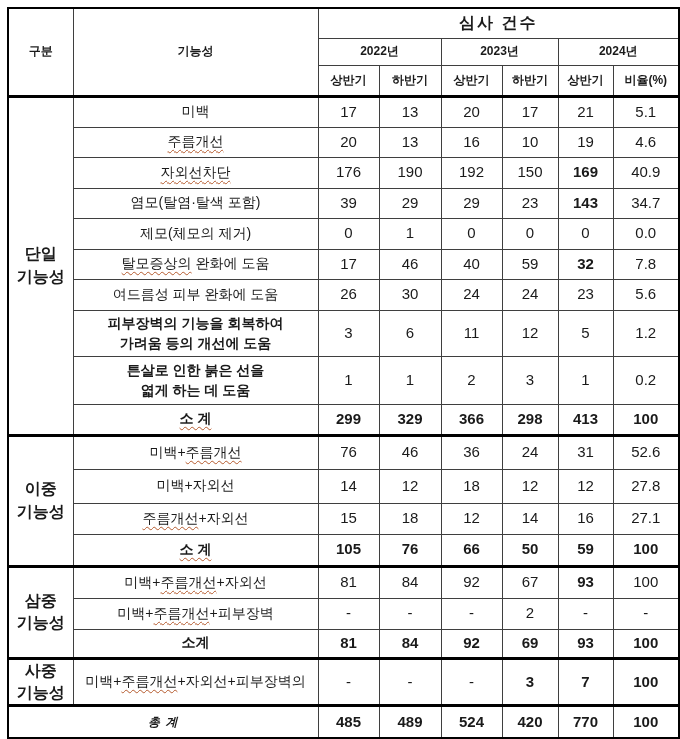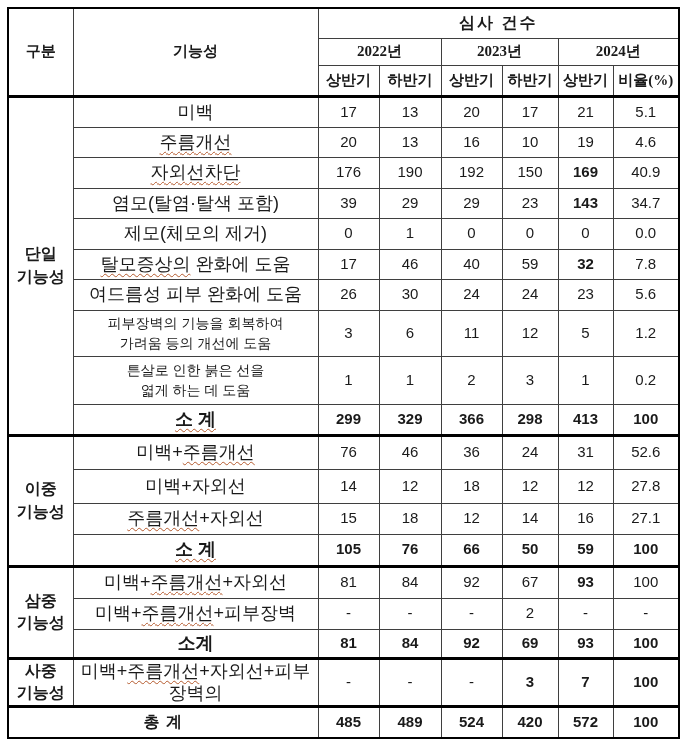--- a/index.html
+++ b/index.html
@@ -25,26 +25,26 @@
   col.c-cat{width:65px;}
   col.c-fn{width:245px;}
   col.c-d1{width:61px;}
   col.c-d2{width:62px;}
   col.c-d3{width:61px;}
   col.c-d4{width:56px;}
   col.c-d5{width:55px;}
   col.c-d6{width:66px;}
 
   .b{font-weight:bold;margin-top:20px;}
-  td.hdr{font-weight:bold;font-size:15px;font-family:Liberation Serif, serif;}
+  td.hdr{font-weight:bold;font-size:12px;}
   td.hdr-main{font-weight:bold;font-size:16px;letter-spacing:2px;text-align:center;}
   td.cat{font-weight:bold;font-size:16px;line-height:1.4;margin-left:36px;}
-  td.fn{font-size:18px;}
-  td.fn2{font-size:14px;line-height:1.45;}
-  td.total-label{font-weight:bold;font-size:16px;letter-spacing:1px;}
+  td.fn{font-size:14px;}
+  td.fn2{font-size:14px;line-height:1.45;font-weight:bold;}
+  td.total-label{font-weight:bold;font-size:12px;letter-spacing:1px;font-style:italic;}
   tr.thick td{border-top:3px solid #000;}
 
   
   .sq{
     text-decoration-line:underline;
     text-decoration-style:wavy;
     text-decoration-color:#b55a2e;
     text-decoration-thickness:1px;
     text-underline-offset:3px;
     text-align:center;
@@ -272,17 +272,17 @@
       <td class="b">7</td>
       <td class="b">100</td>
     </tr>
 
     <tr class="thick" style="height:32px">
       <td class="total-label" colspan="2">총 계</td>
       <td class="b">485</td>
       <td class="b">489</td>
       <td class="b">524</td>
       <td class="b">420</td>
-      <td class="b">572</td>
+      <td class="b">770</td>
       <td class="b">100</td>
     </tr>
   </tbody>
 </table>
 
 </body></html>

